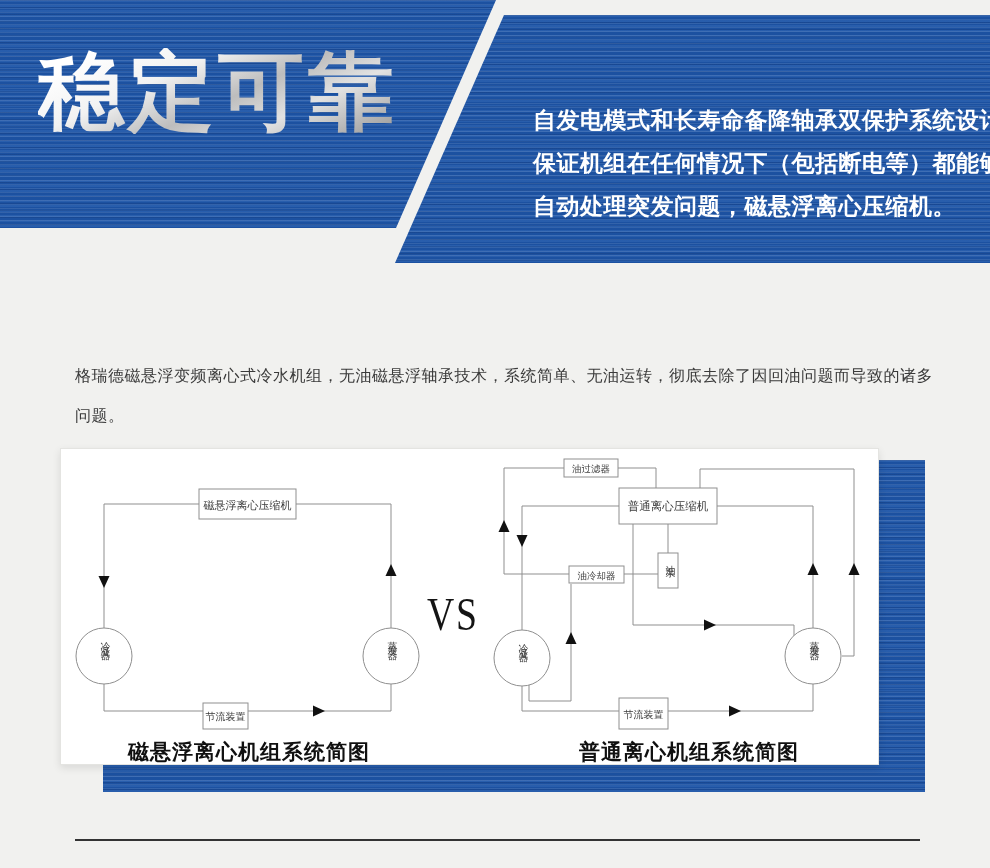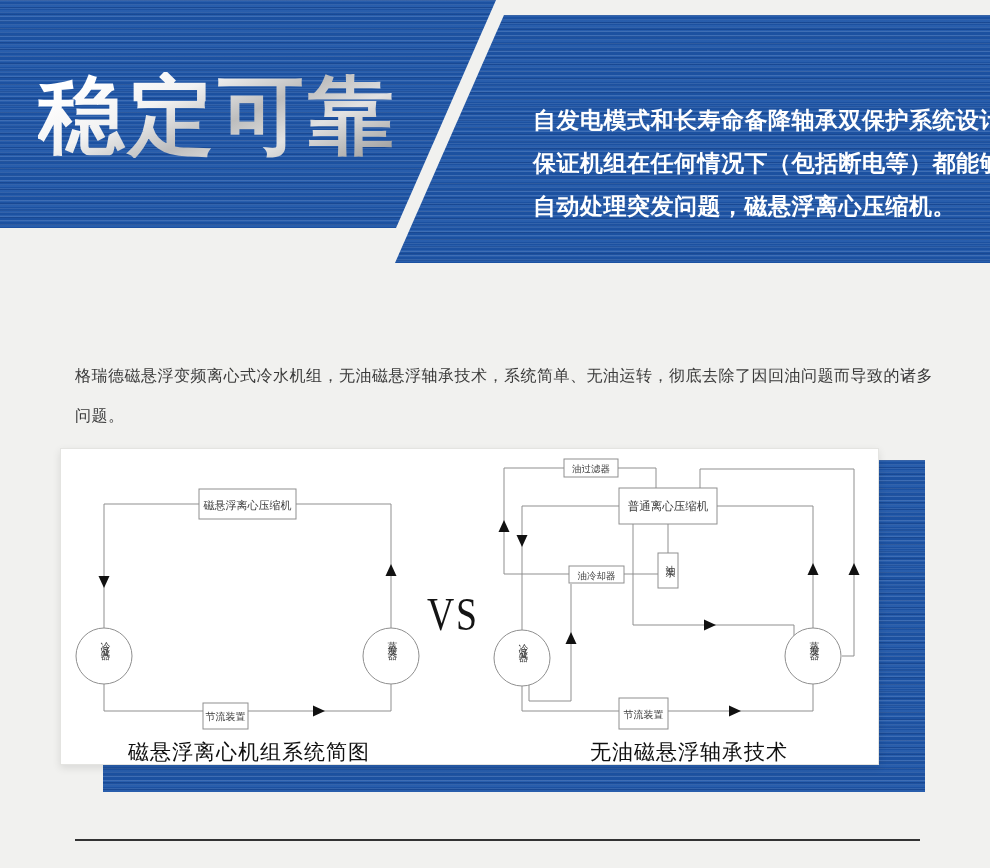--- a/index.html
+++ b/index.html
@@ -21,21 +21,21 @@
   }
   .hero-left {
     position:absolute; left:0; top:0; width:990px; height:228px;
     clip-path:polygon(0 0, 496px 0, 396px 228px, 0 228px);
   }
   .hero-right {
     position:absolute; left:0; top:15px; width:990px; height:248px;
     clip-path:polygon(504px 0, 100% 0, 100% 100%, 395px 100%);
   }
   .hero-title {
-    position:absolute; left:38px; top:72px;
+    position:absolute; left:38px; top:48px;
     font-size:86px; line-height:1; font-weight:700; letter-spacing:4px;
     background:linear-gradient(155deg,#ffffff 12%,#f2f2f2 34%,#bdbdbd 55%,#e2e2e2 72%,#959595 100%);
     -webkit-background-clip:text; background-clip:text; color:transparent;
     white-space:nowrap;
   }
   .hero-desc {
     position:absolute; left:533px; top:84px; width:430px;
     font-size:23px; line-height:43px; font-weight:700; color:#ffffff;
     letter-spacing:.5px; white-space:nowrap;
   }
@@ -63,21 +63,21 @@
   .v-label.pump { letter-spacing:3px; }
 
   .vs {
     position:absolute; left:366px; top:139px;
     font-family:"Liberation Serif","DejaVu Serif",serif;
     font-size:46px; font-weight:400; color:#141414; letter-spacing:2px;
     transform:scaleX(.82); transform-origin:left top; white-space:nowrap;
   }
   .caption {
     position:absolute; top:289px; width:280px; text-align:center;
-    font-size:21px; font-weight:400; color:#101010; letter-spacing:1px;
+    font-size:21px; font-weight:700; color:#101010; letter-spacing:1px;
     white-space:nowrap;
   }
   .caption.left  { left:48px; }
   .caption.right { left:488px; }
 
   .bottom-rule {
     position:absolute; left:75px; top:839px; width:845px; height:2px;
     background:#333333;
   }
 </style>
@@ -159,18 +159,18 @@
     </svg>
 
     <div class="v-label" style="left:37px; top:184px;">冷凝器</div>
     <div class="v-label" style="left:324px; top:184px;">蒸发器</div>
     <div class="v-label" style="left:455px; top:186px;">冷凝器</div>
     <div class="v-label" style="left:746px; top:184px;">蒸发器</div>
     <div class="v-label pump" style="left:602px; top:108px;">油泵</div>
 
     <div class="vs">VS</div>
     <div class="caption left">磁悬浮离心机组系统简图</div>
-    <div class="caption right">无油磁悬浮轴承技术</div>
+    <div class="caption right">普通离心机组系统简图</div>
   </div>
 
   <div class="bottom-rule"></div>
 
 </div>
 
 </body></html>

